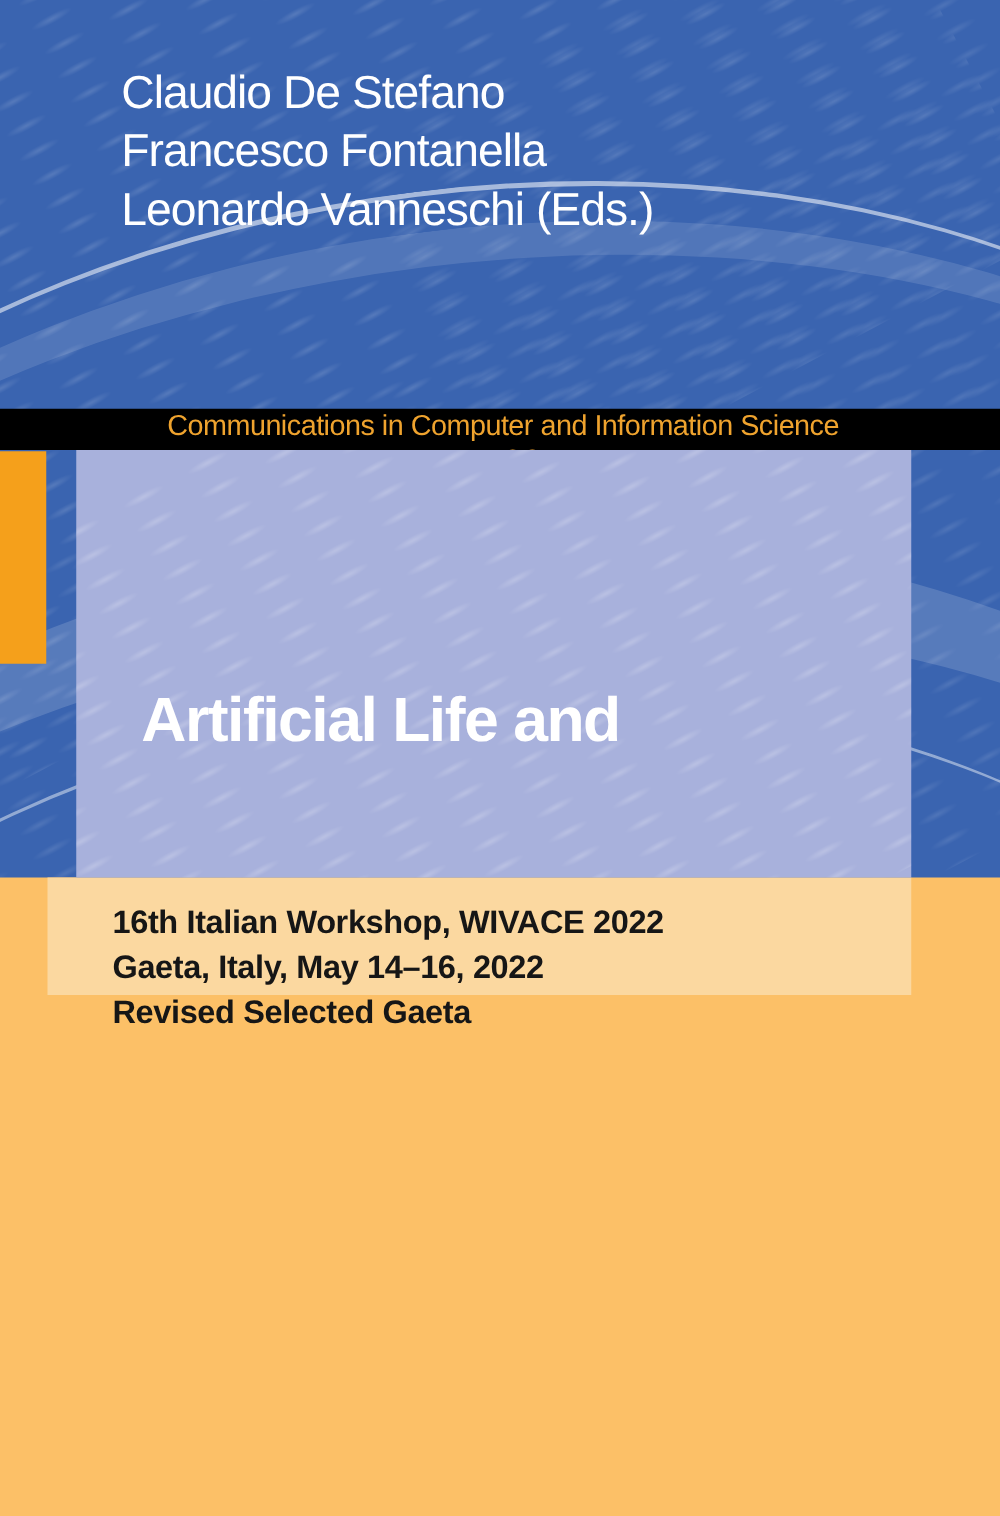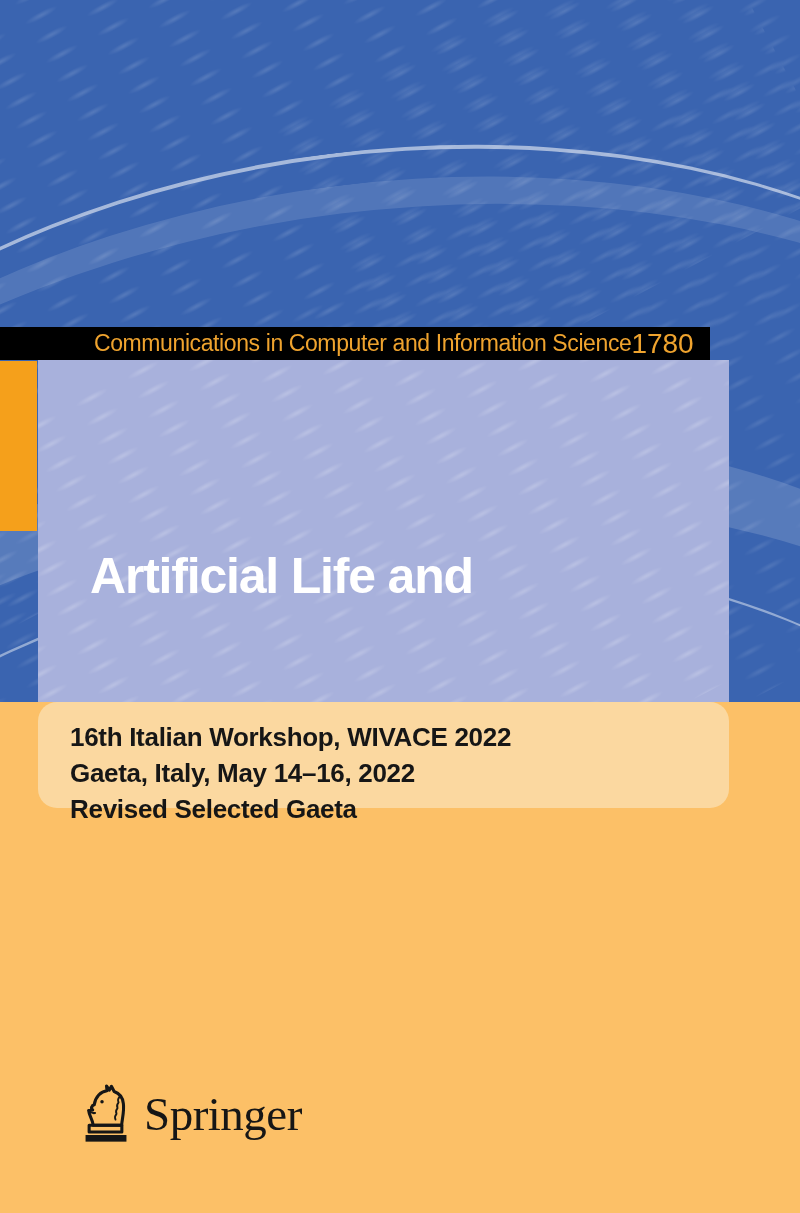--- a/index.html
+++ b/index.html
@@ -30,52 +30,53 @@
   .arc4{width:1400px;height:900px;left:-320px;top:560px;border-top:3px solid rgba(255,255,255,.45);transform:rotate(-6deg);}
 
   
   .editors{
     position:absolute;left:97px;top:50px;color:#ffffff;
     font-size:37px;line-height:47px;letter-spacing:-0.8px;font-weight:400;
   }
 
   
   .band{
-    position:absolute;top:327px;left:0;width:710px;height:33px;
+    position:absolute;top:327px;left:0;width:800px;height:33px;
     background:var(--band-bg,#000000);
     display:flex;align-items:center;justify-content:space-between;
     padding:0 89px 0 94px;box-sizing:border-box;
     color:var(--band-text,#efa32e);
+    flex-direction:column;
   }
   .band .name{font-size:23px;letter-spacing:-0.4px;white-space:nowrap;}
   .band .num{font-size:28px;}
 
   
   .tab{
     position:absolute;top:361px;left:0;width:37px;height:170px;
     background:var(--tab-orange,#f5a01b);
   }
 
   
   .panel{position:absolute;top:360px;left:38px;width:691px;height:472px;}
   .panel-title{
-    position:relative;height:342px;background:var(--panel-blue,#a8b1dc);overflow:hidden;
+    position:relative;height:342px;background:var(--panel-blue,#a8b1dc);overflow:hidden;margin-left:23px;
   }
   .panel-title .dashes{opacity:.38;}
   .pd1{left:-160px;top:-90px;width:1000px;height:560px;}
   .title{
     position:absolute;left:52px;top:182px;
     color:var(--title-text,#ffffff);font-weight:bold;
     font-size:50px;line-height:68px;letter-spacing:-1.2px;white-space:nowrap;
   }
   .panel-sub{
-    height:106px;background:var(--panel-peach,#fbd8a0);
-    box-sizing:border-box;padding:17px 0 0 32px;
+    height:94px;background:var(--panel-peach,#fbd8a0);
+    box-sizing:border-box;padding:17px 0 0 52px;
     color:var(--subtitle-text,#161616);font-weight:bold;
-    font-size:26px;line-height:36px;letter-spacing:-0.3px;white-space:nowrap;border-radius:19px;
+    font-size:26px;line-height:36px;letter-spacing:-0.3px;white-space:nowrap;
   }
 
   
   .publisher{position:absolute;left:83px;top:1082px;display:flex;align-items:flex-start;color:var(--publisher-text,#161616);}
   .horse{width:46px;height:60px;display:block;}
   .pubname{
     font-family:"Liberation Serif",serif;font-size:47px;line-height:1;
     margin-left:15px;margin-top:9px;letter-spacing:-0.5px;
   }
 </style>
@@ -87,20 +88,25 @@
   <div class="bg-blue">
     <div class="dashes d1"></div>
     <div class="dashes d2"></div>
     <div class="dashes d3"></div>
     <div class="arc arc2"></div>
     <div class="arc arc1"></div>
     <div class="arc arc3"></div>
     <div class="arc arc4"></div>
   </div>
 
+  <div class="editors">
+    <div>Claudio De Stefano</div>
+    <div>Francesco Fontanella</div>
+    <div>Leonardo Vanneschi (Eds.)</div>
+  </div>
 
   <div class="band">
     <span class="name">Communications in Computer and Information Science</span>
     <span class="num">1780</span>
   </div>
 
   <div class="tab"></div>
 
   <div class="panel">
     <div class="panel-title">
@@ -109,34 +115,14 @@
         <div>Artificial Life and</div>
       </div>
     </div>
     <div class="panel-sub">
       <div>16th Italian Workshop, WIVACE 2022</div>
       <div>Gaeta, Italy, May 14–16, 2022</div>
       <div>Revised Selected Gaeta</div>
     </div>
   </div>
 
-  <div class="publisher">
-    <svg class="horse" viewBox="0 0 45 58" xmlns="http://www.w3.org/2000/svg" aria-hidden="true">
-      <g stroke="currentColor" fill="none" stroke-width="3" stroke-linejoin="round" stroke-linecap="round">
-        <path d="M10 42 C 9 35 6 32.5 5.5 27.5 L 9.5 27 C 7.5 25.5 8.5 22.5 11 22
-                 C 12 14 17.5 8.8 23.5 8.2
-                 L 23 3.5 L 25.8 7.6 L 27.8 3.8 L 30.5 9
-                 C 36 11 39 15.2 39.5 20.8
-                 C 40.5 28.5 38.2 35.5 37.8 42 Z"></path>
-        <path d="M5.5 27.5 C 7.2 29.6 9.5 30.4 11.8 30" stroke-width="2"></path>
-        <path d="M35.8 14 q-2.4 2.8 -1 5.6 q-2.4 2.8 -1 5.6 q-2.4 2.8 -1 5.6 q-2.4 2.8 -1 5.6" stroke-width="1.8"></path>
-        <rect x="6" y="42" width="32" height="6.5"></rect>
-      </g>
-      <g fill="currentColor" stroke="none">
-        <circle cx="18.6" cy="19" r="1.7"></circle>
-        <circle cx="8.3" cy="25" r="1.4"></circle>
-        <rect x="2.5" y="51.5" width="40" height="6.5"></rect>
-      </g>
-    </svg>
-    <div class="pubname">Springer</div>
-  </div>
 
 </div>
 
 </body></html>

